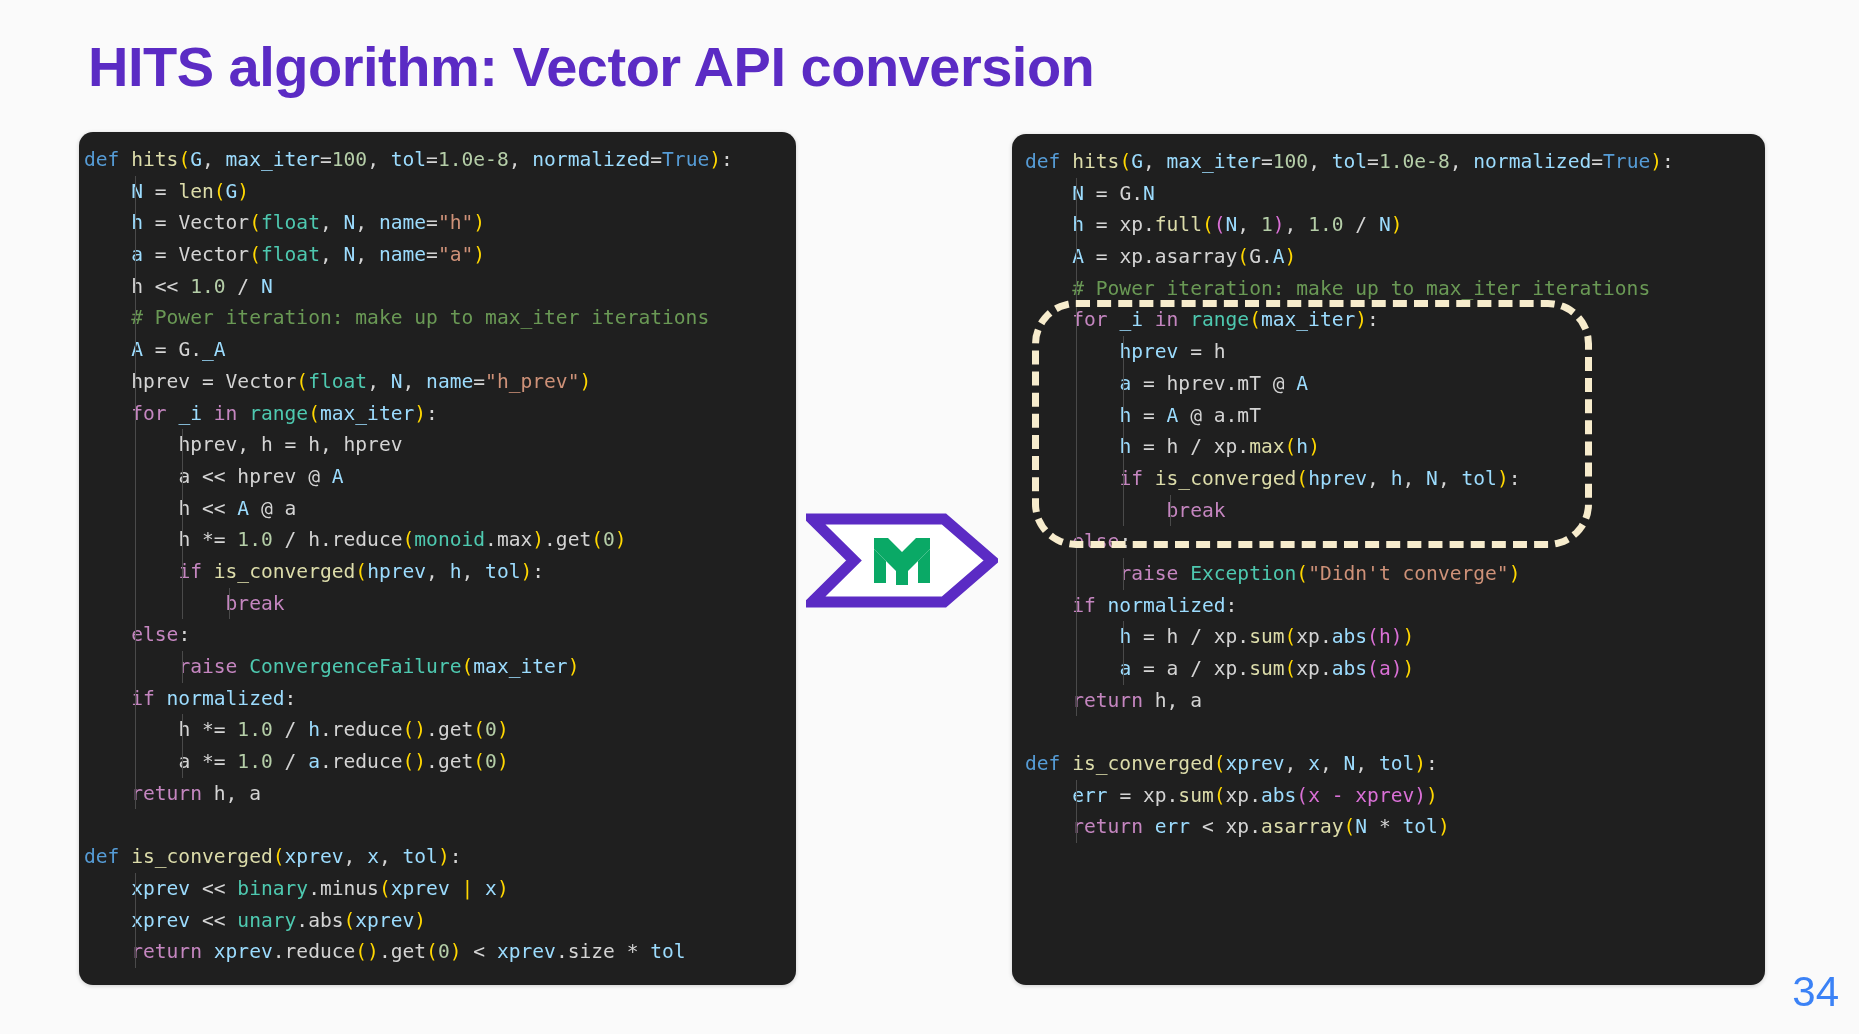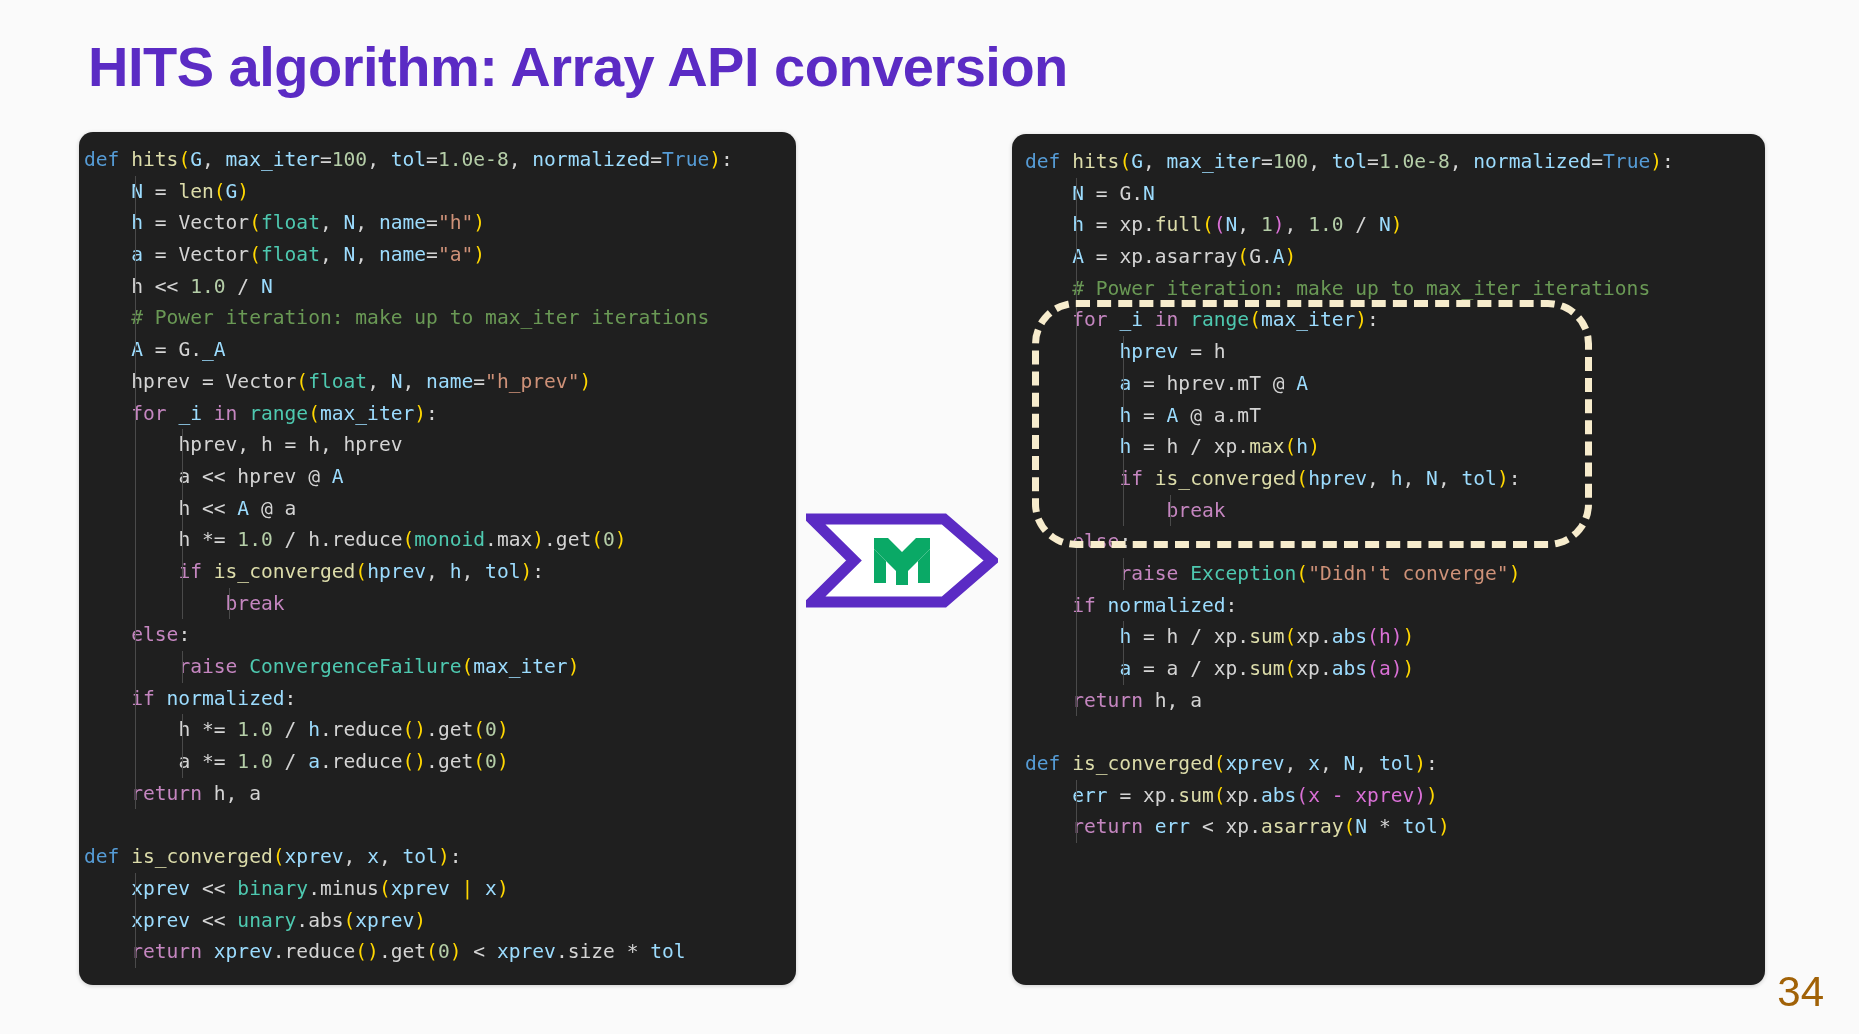--- a/index.html
+++ b/index.html
@@ -91,33 +91,33 @@
     left: 806px;
     top: 513px;
     width: 192px;
     height: 95px;
   }
   #arrow-wrap svg { display: block; }
 
   
   #page-number {
     position: absolute;
-    right: 35px;
+    right: 20px;
     bottom: 18px;
     font-size: 42px;
-    color: #a16207;
+    color: #3b82f6;
     font-family: "Liberation Sans", sans-serif;
   }
 </style>
 </head>
 <body>
 
 <div id="slide">
 
-  <div id="title">HITS algorithm: Array API conversion</div>
+  <div id="title">HITS algorithm: Vector API conversion</div>
 
   <div class="code-panel" id="panel-left">
     <div class="code-body"><div class="ln"><span class="kw2">def</span> <span class="fn">hits</span><span class="pun">(</span><span class="var">G</span><span class="op">,</span> <span class="var">max_iter</span><span class="op">=</span><span class="num">100</span><span class="op">,</span> <span class="var">tol</span><span class="op">=</span><span class="num">1.0e-8</span><span class="op">,</span> <span class="var">normalized</span><span class="op">=</span><span class="kw2">True</span><span class="pun">)</span><span class="op">:</span></div><div class="ln"><span class="gl" style="left:51px"></span>    <span class="var">N</span> <span class="op">=</span> <span class="fn">len</span><span class="pun">(</span><span class="var">G</span><span class="pun">)</span></div><div class="ln"><span class="gl" style="left:51px"></span>    <span class="var">h</span> <span class="op">=</span> <span class="pln">Vector</span><span class="pun">(</span><span class="cls">float</span><span class="op">,</span> <span class="var">N</span><span class="op">,</span> <span class="var">name</span><span class="op">=</span><span class="str">"h"</span><span class="pun">)</span></div><div class="ln"><span class="gl" style="left:51px"></span>    <span class="var">a</span> <span class="op">=</span> <span class="pln">Vector</span><span class="pun">(</span><span class="cls">float</span><span class="op">,</span> <span class="var">N</span><span class="op">,</span> <span class="var">name</span><span class="op">=</span><span class="str">"a"</span><span class="pun">)</span></div><div class="ln"><span class="gl" style="left:51px"></span>    <span class="pln">h</span> <span class="op">&lt;&lt;</span> <span class="num">1.0</span> <span class="op">/</span> <span class="var">N</span></div><div class="ln"><span class="gl" style="left:51px"></span>    <span class="cmt"># Power iteration: make up to max_iter iterations</span></div><div class="ln"><span class="gl" style="left:51px"></span>    <span class="var">A</span> <span class="op">=</span> <span class="pln">G.</span><span class="var">_A</span></div><div class="ln"><span class="gl" style="left:51px"></span>    <span class="pln">hprev</span> <span class="op">=</span> <span class="pln">Vector</span><span class="pun">(</span><span class="cls">float</span><span class="op">,</span> <span class="var">N</span><span class="op">,</span> <span class="var">name</span><span class="op">=</span><span class="str">"h_prev"</span><span class="pun">)</span></div><div class="ln"><span class="gl" style="left:51px"></span>    <span class="kw">for</span> <span class="var">_i</span> <span class="kw">in</span> <span class="cls">range</span><span class="pun">(</span><span class="var">max_iter</span><span class="pun">)</span><span class="op">:</span></div><div class="ln"><span class="gl" style="left:51px"></span><span class="gl" style="left:98px"></span>        <span class="pln">hprev, h</span> <span class="op">=</span> <span class="pln">h, hprev</span></div><div class="ln"><span class="gl" style="left:51px"></span><span class="gl" style="left:98px"></span>        <span class="pln">a</span> <span class="op">&lt;&lt;</span> <span class="pln">hprev</span> <span class="op">@</span> <span class="var">A</span></div><div class="ln"><span class="gl" style="left:51px"></span><span class="gl" style="left:98px"></span>        <span class="pln">h</span> <span class="op">&lt;&lt;</span> <span class="var">A</span> <span class="op">@</span> <span class="pln">a</span></div><div class="ln"><span class="gl" style="left:51px"></span><span class="gl" style="left:98px"></span>        <span class="pln">h</span> <span class="op">*=</span> <span class="num">1.0</span> <span class="op">/</span> <span class="pln">h.</span><span class="pln">reduce</span><span class="pun">(</span><span class="cls">monoid</span><span class="pln">.max</span><span class="pun">)</span><span class="pln">.get</span><span class="pun">(</span><span class="num">0</span><span class="pun">)</span></div><div class="ln"><span class="gl" style="left:51px"></span><span class="gl" style="left:98px"></span>        <span class="kw">if</span> <span class="fn">is_converged</span><span class="pun">(</span><span class="var">hprev</span><span class="op">,</span> <span class="var">h</span><span class="op">,</span> <span class="var">tol</span><span class="pun">)</span><span class="op">:</span></div><div class="ln"><span class="gl" style="left:51px"></span><span class="gl" style="left:98px"></span><span class="gl" style="left:145px"></span>            <span class="kw">break</span></div><div class="ln"><span class="gl" style="left:51px"></span>    <span class="kw">else</span><span class="op">:</span></div><div class="ln"><span class="gl" style="left:51px"></span><span class="gl" style="left:98px"></span>        <span class="kw">raise</span> <span class="cls">ConvergenceFailure</span><span class="pun">(</span><span class="var">max_iter</span><span class="pun">)</span></div><div class="ln"><span class="gl" style="left:51px"></span>    <span class="kw">if</span> <span class="var">normalized</span><span class="op">:</span></div><div class="ln"><span class="gl" style="left:51px"></span><span class="gl" style="left:98px"></span>        <span class="pln">h</span> <span class="op">*=</span> <span class="num">1.0</span> <span class="op">/</span> <span class="var">h</span><span class="pln">.reduce</span><span class="pun">()</span><span class="pln">.get</span><span class="pun">(</span><span class="num">0</span><span class="pun">)</span></div><div class="ln"><span class="gl" style="left:51px"></span><span class="gl" style="left:98px"></span>        <span class="pln">a</span> <span class="op">*=</span> <span class="num">1.0</span> <span class="op">/</span> <span class="var">a</span><span class="pln">.reduce</span><span class="pun">()</span><span class="pln">.get</span><span class="pun">(</span><span class="num">0</span><span class="pun">)</span></div><div class="ln"><span class="gl" style="left:51px"></span>    <span class="kw">return</span> <span class="pln">h, a</span></div><div class="ln"></div><div class="ln"><span class="kw2">def</span> <span class="fn">is_converged</span><span class="pun">(</span><span class="var">xprev</span><span class="op">,</span> <span class="var">x</span><span class="op">,</span> <span class="var">tol</span><span class="pun">)</span><span class="op">:</span></div><div class="ln"><span class="gl" style="left:51px"></span>    <span class="var">xprev</span> <span class="op">&lt;&lt;</span> <span class="cls">binary</span><span class="pln">.minus</span><span class="pun">(</span><span class="var">xprev</span> <span class="pun">|</span> <span class="var">x</span><span class="pun">)</span></div><div class="ln"><span class="gl" style="left:51px"></span>    <span class="var">xprev</span> <span class="op">&lt;&lt;</span> <span class="cls">unary</span><span class="pln">.abs</span><span class="pun">(</span><span class="var">xprev</span><span class="pun">)</span></div><div class="ln"><span class="gl" style="left:51px"></span>    <span class="kw">return</span> <span class="var">xprev</span><span class="pln">.reduce</span><span class="pun">()</span><span class="pln">.get</span><span class="pun">(</span><span class="num">0</span><span class="pun">)</span> <span class="op">&lt;</span> <span class="var">xprev</span><span class="pln">.size</span> <span class="op">*</span> <span class="var">tol</span></div></div>
   </div>
 
   <div id="arrow-wrap">
     <svg width="192" height="95" viewBox="0 0 192 95">
       <polygon points="6,6 138,6 186,47.5 138,89 6,89 48,47.5" fill="#ffffff" stroke="#5b2bc4" stroke-width="11" stroke-linejoin="miter"></polygon>
       <g transform="translate(62,22)">
         <path d="M6,3 L20,3 L34,17 L48,3 L62,3 L62,14 L40,36 L40,50 L28,50 L28,36 L6,14 Z" fill="#0aa966"></path>

